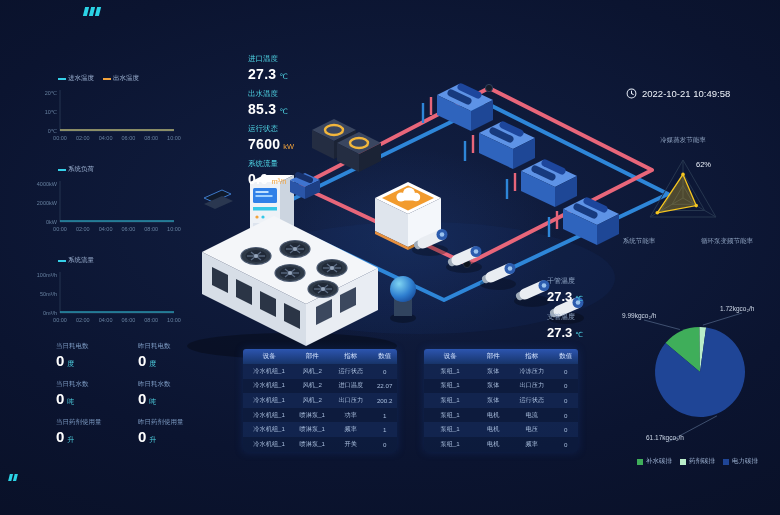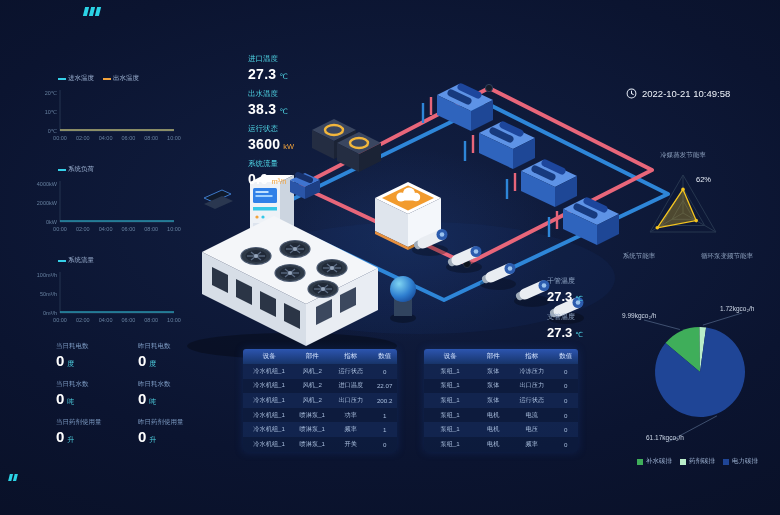--- a/index.html
+++ b/index.html
@@ -21,21 +21,21 @@
   svg text.tick{font-size:5.5px;fill:#67809f;}
   
   .kpis{position:absolute;left:248px;top:54px;display:flex;flex-direction:column;gap:6px;}
   .kpi .klabel{font-size:7.5px;color:#4fd4e4;margin-bottom:1px;}
   .kpi .kv{font-size:14px;font-weight:bold;color:#ffffff;letter-spacing:.3px;}
   .kpi .ku{font-size:7.5px;margin-left:3px;}
   
   .timestamp{position:absolute;left:626px;top:88px;display:flex;align-items:center;gap:5px;
     font-size:9.5px;color:#eef3fa;}
   
-  .radar{position:absolute;left:608px;top:145px;width:150px;height:122px;}
+  .radar{position:absolute;left:608px;top:130px;width:150px;height:122px;}
   svg text.raxis{font-size:6.5px;fill:#8fa3c0;}
   svg text.rval{font-size:7.5px;fill:#e8eef8;}
   
   .pipemetrics{position:absolute;left:547px;top:276px;display:flex;flex-direction:column;gap:7px;}
   .pm .pml{font-size:7px;color:#93a9c8;margin-bottom:1px;}
   .pm .pmv{font-size:13px;font-weight:bold;color:#fff;}
   .pm .pmu{font-size:7px;color:#4fd4e4;margin-left:3px;}
   
   .counters{position:absolute;left:56px;top:342px;display:grid;grid-template-columns:68px 68px;
     column-gap:14px;row-gap:10px;}
@@ -290,25 +290,25 @@
         </svg></div>
     </div>
 
   <div class="kpis">
       <div class="kpi">
         <div class="klabel">进口温度</div>
         <div><span class="kv">27.3</span><span class="ku" style="color:#4fd4e4">℃</span></div>
       </div>
       <div class="kpi">
         <div class="klabel">出水温度</div>
-        <div><span class="kv">38.3</span><span class="ku" style="color:#4fd4e4">℃</span></div>
+        <div><span class="kv">85.3</span><span class="ku" style="color:#4fd4e4">℃</span></div>
       </div>
       <div class="kpi">
         <div class="klabel">运行状态</div>
-        <div><span class="kv">3600</span><span class="ku" style="color:#f2a33c">kW</span></div>
+        <div><span class="kv">7600</span><span class="ku" style="color:#f2a33c">kW</span></div>
       </div>
       <div class="kpi">
         <div class="klabel">系统流量</div>
         <div><span class="kv">0.0</span><span class="ku" style="color:#f2a33c">m³/h</span></div>
       </div>
     </div>
 
   <div class="timestamp">
     <svg width="11" height="11" viewBox="0 0 12 12">
       <circle cx="6" cy="6" r="4.8" fill="none" stroke="#e8eef8" stroke-width="1.1"></circle>

